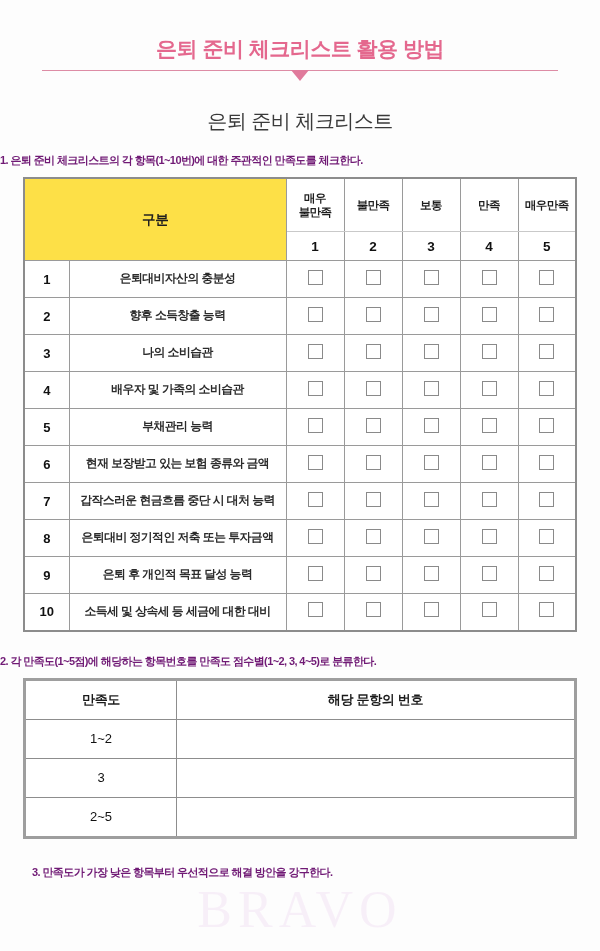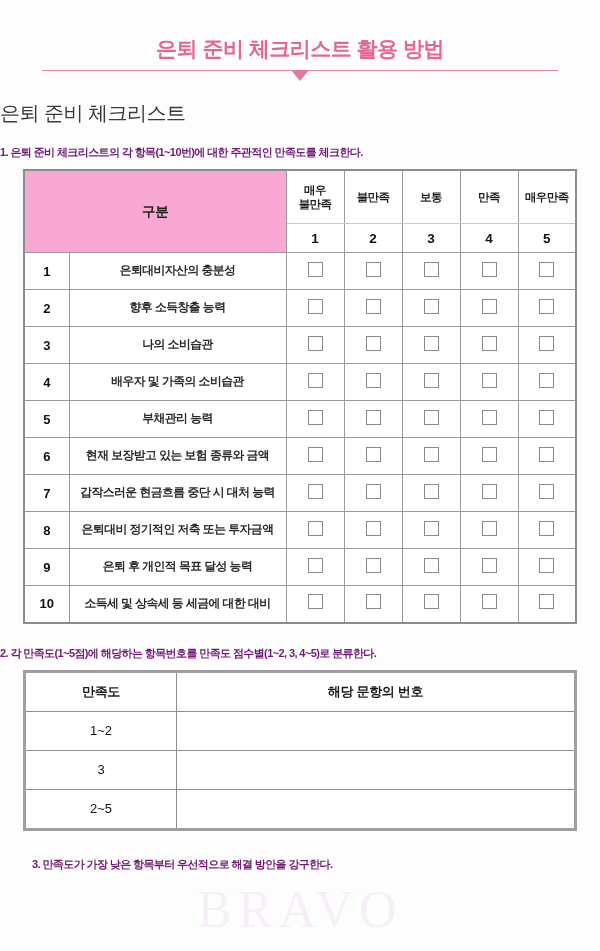--- a/index.html
+++ b/index.html
@@ -73,24 +73,25 @@
     left: 50%;
     top: 0px;
     transform: translateX(-50%);
     width: 0; height: 0;
     border-left: 9px solid transparent;
     border-right: 9px solid transparent;
     border-top: 11px solid #e07a9b;
   }
 
   .subtitle {
+    text-align: center;
     font-size: 20px;
     color: #3a3a3a;
     letter-spacing: -0.5px;
-    margin-top: 16px;
+    margin-top: 24px;
     font-weight: 400;
   }
 
   .instruction {
     text-align: left;
     font-size: 11px;
     font-weight: bold;
     color: #701a75;
     letter-spacing: -0.6px;
     margin-top: 18px;
@@ -109,21 +110,21 @@
     border: 2px solid #8c8c8c;
   }
   table.checklist td, table.checklist th {
     border: 1px solid #9a9a9a;
     padding: 0;
     text-align: center;
     vertical-align: middle;
   }
 
   .hdr-gubun {
-    background: #f9a8d4;
+    background: #fde047;
     font-size: 13.5px;
     font-weight: bold;
     color: #1e1e1e;
     letter-spacing: -0.3px;
   }
   .hdr-scale-label {
     font-size: 11.5px;
     font-weight: bold;
     color: #1e1e1e;
     letter-spacing: -0.6px;

